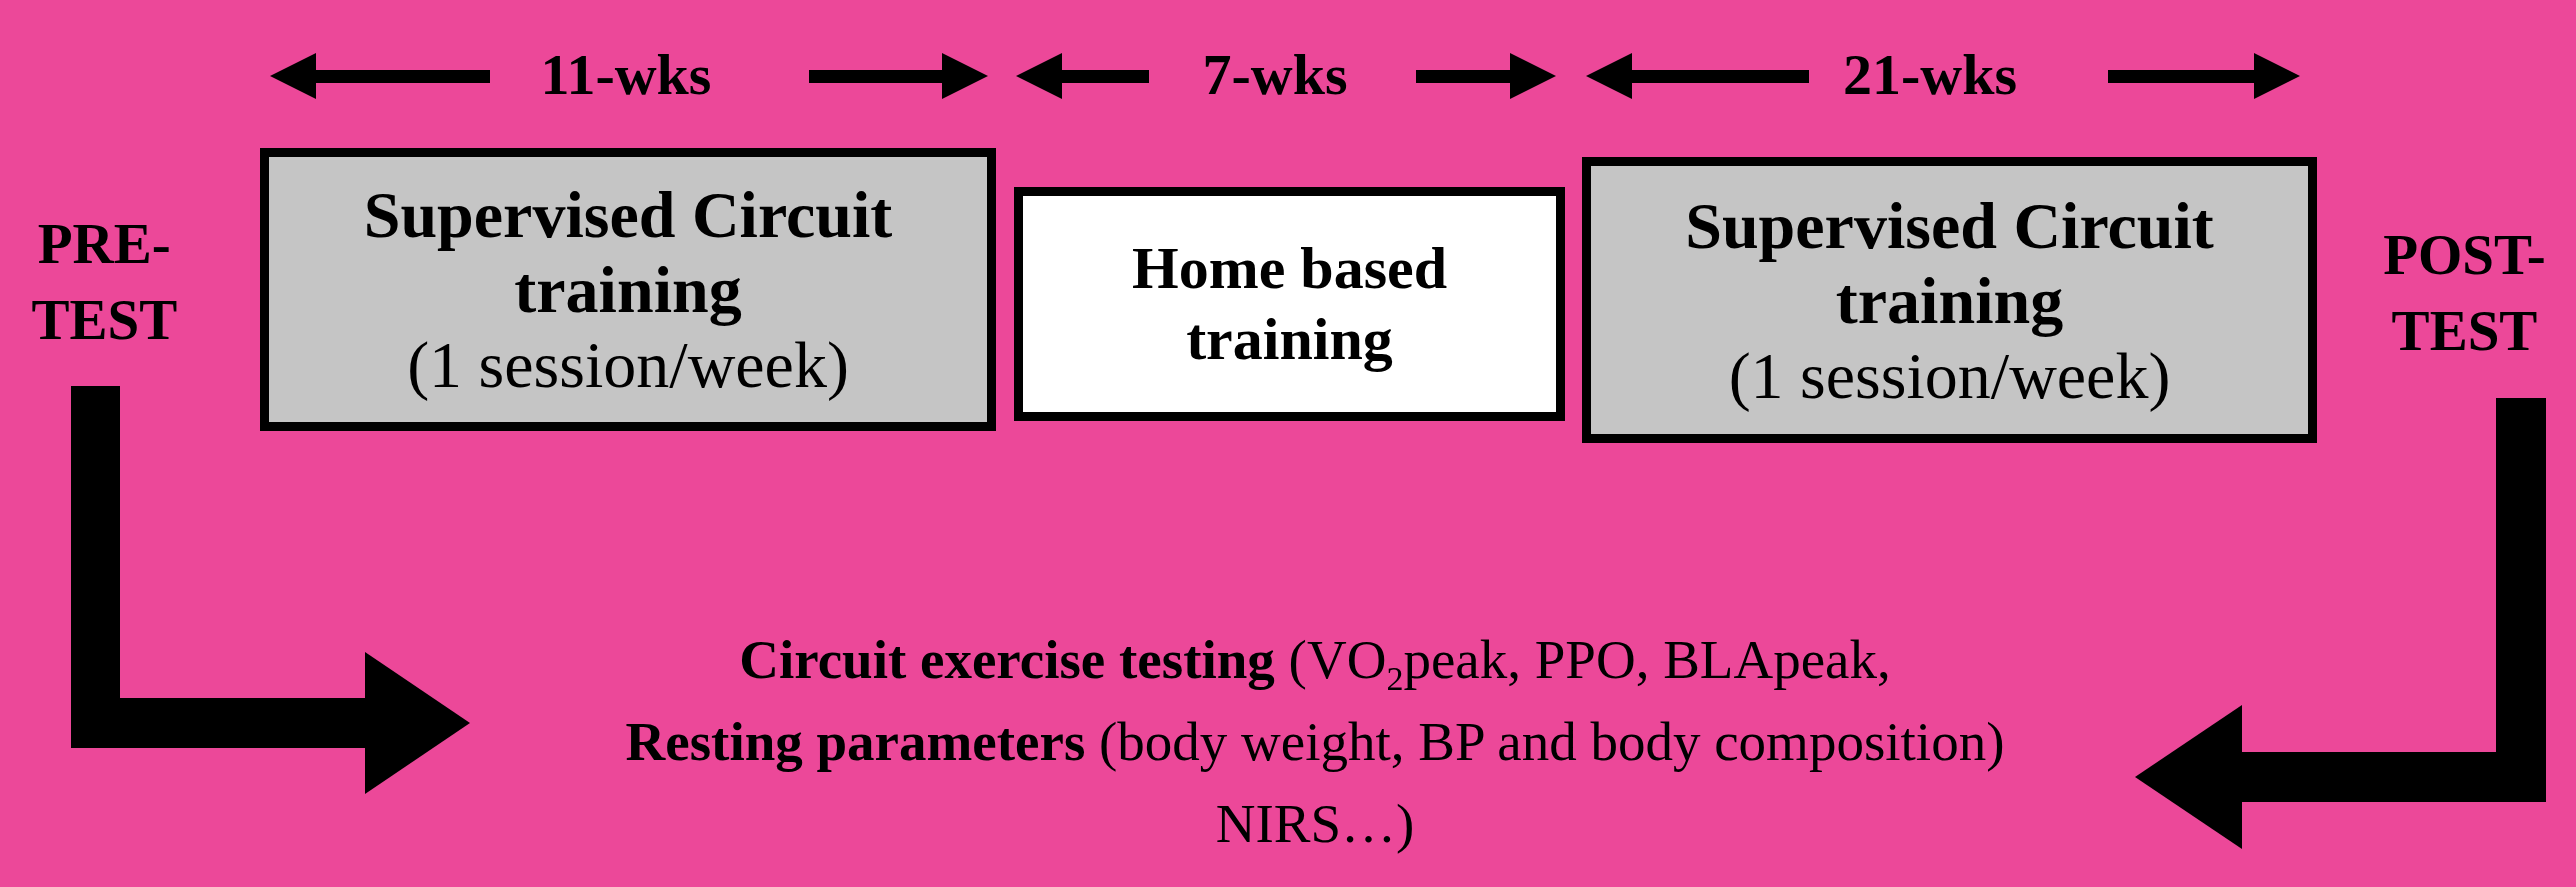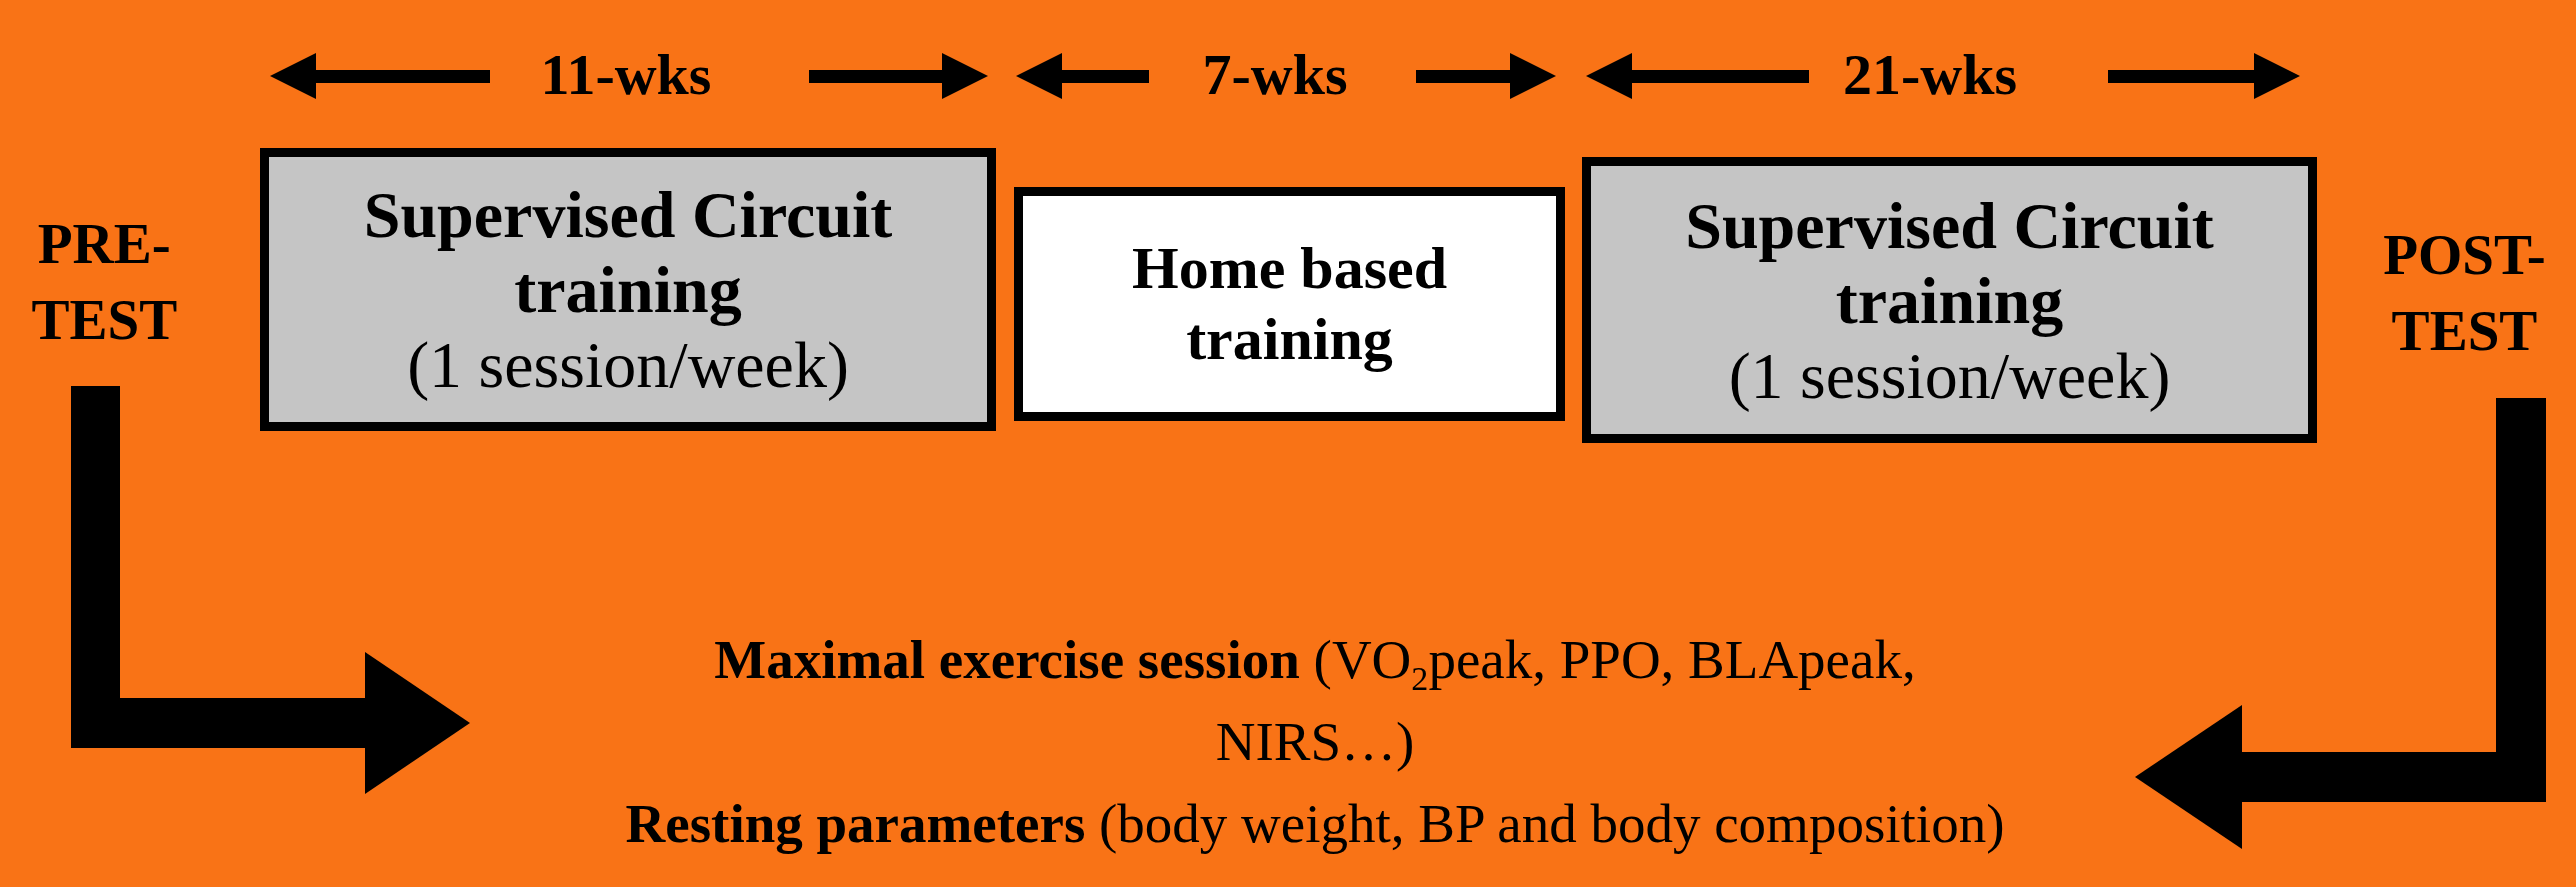--- a/index.html
+++ b/index.html
@@ -1,19 +1,19 @@
 <!DOCTYPE html>
 <html style="font-size:12.6px"><head>
 <meta charset="utf-8">
 <style>
   html,body{margin:0;padding:0;background:#ffffff;}
   .canvas{
     position:relative;
     width:2576px;height:887px;
-    background:#f97316;
+    background:#ec4899;
     font-family:"Liberation Serif","DejaVu Serif",serif;
     color:#000;
     overflow:hidden;
   }
   
   .tl-line{position:absolute;top:70px;height:12.6px;background:#000;}
   .tl-head{position:absolute;top:53px;width:0;height:0;
     border-top:23.6px solid transparent;border-bottom:23.6px solid transparent;}
   .tl-head.left{border-right:46px solid #000;}
   .tl-head.right{border-left:46px solid #000;}
@@ -115,22 +115,22 @@
   </div>
 
   <div>
     <div class="bar" id="post-vbar"></div>
     <div class="bar" id="post-hbar"></div>
     <div id="post-head"></div>
   </div>
 
   <div id="outcomes">
     <div>
-      <span class="bold">Maximal exercise session</span><span> (VO</span><sub>2</sub><span>peak, PPO, BLApeak,</span>
+      <span class="bold">Circuit exercise testing</span><span> (VO</span><sub>2</sub><span>peak, PPO, BLApeak,</span>
     </div>
-    <div>NIRS…)</div>
     <div>
       <span class="bold">Resting parameters</span><span> (body weight, BP and body composition)</span>
     </div>
+    <div>NIRS…)</div>
   </div>
 
 </div>
 
 
 </body></html>

